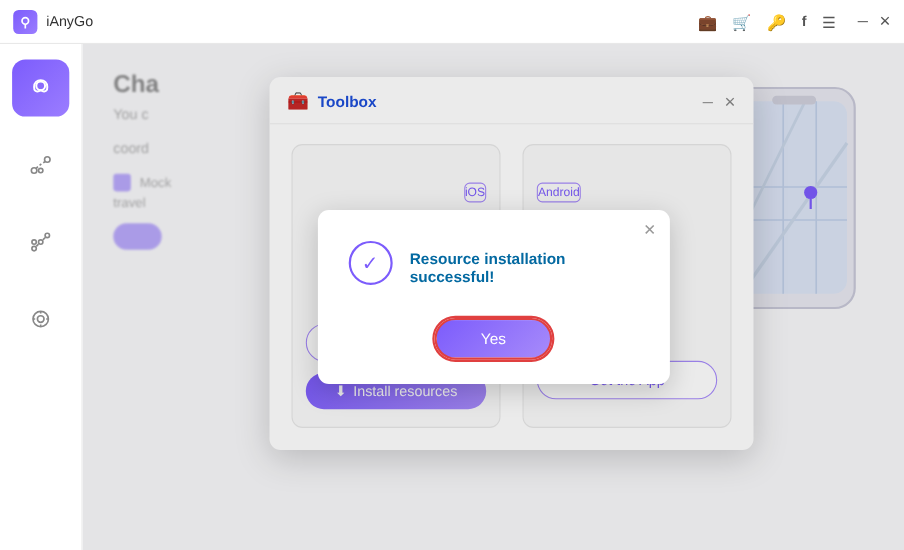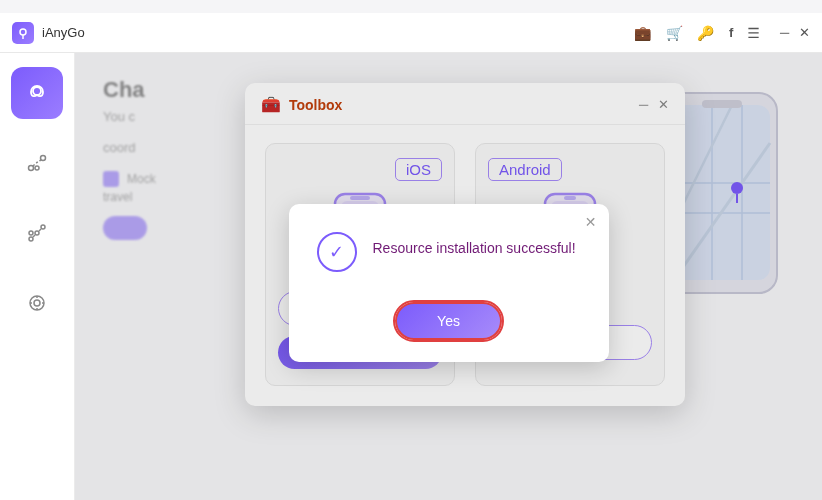--- a/index.html
+++ b/index.html
@@ -14,21 +14,20 @@
 
     
     .title-bar {
       height: 40px;
       background: #fff;
       border-bottom: 1px solid #e8e8e8;
       display: flex;
       align-items: center;
       padding: 0 12px;
       justify-content: space-between;
-      margin-top: 13px;
     }
     .title-bar-left {
       display: flex;
       align-items: center;
       gap: 8px;
     }
     .app-logo {
       width: 22px;
       height: 22px;
       background: linear-gradient(135deg, #7c5cfc, #9b7dff);
@@ -183,21 +182,21 @@
       display: flex;
       align-items: center;
       gap: 8px;
     }
     .toolbox-icon {
       font-size: 16px;
     }
     .toolbox-title {
       font-size: 14px;
       font-weight: 600;
-      color: #c2410c;
+      color: #1d4ed8;
     }
     .toolbox-header-btns {
       display: flex;
       gap: 10px;
       align-items: center;
     }
     .toolbox-header-btn {
       font-size: 13px;
       color: #888;
       cursor: pointer;
@@ -218,24 +217,25 @@
       padding: 14px 12px 16px;
       display: flex;
       flex-direction: column;
       align-items: center;
       gap: 10px;
       background: #fafafa;
     }
     .platform-badge {
       border: 1px solid #a78bfa;
       border-radius: 5px;
-      padding: 2px 10px;
-      font-size: 15px;
+      padding: 2px 0;
+      font-size: 11px;
       color: #7c5cfc;
       align-self: flex-end;
+      margin-top: 20px;
     }
     .phone-outline {
       width: 60px;
       height: 90px;
     }
     .get-app-btn {
       width: 100%;
       padding: 9px 0;
       border: 1.5px solid #a78bfa;
       border-radius: 20px;
@@ -303,23 +303,23 @@
       border: 2px solid #7c5cfc;
       display: flex;
       align-items: center;
       justify-content: center;
       flex-shrink: 0;
       color: #7c5cfc;
       font-size: 18px;
     }
     .dialog-message {
       font-size: 14px;
-      color: #701a75;
+      color: #0369a1;
       padding-top: 8px;
-      font-weight: 400;
+      font-weight: 700;
     }
     .dialog-footer {
       padding: 10px 28px 22px;
       display: flex;
       justify-content: center;
     }
     .yes-btn {
       padding: 9px 40px;
       border-radius: 20px;
       background: linear-gradient(135deg, #7c5cfc, #a78bfa);

